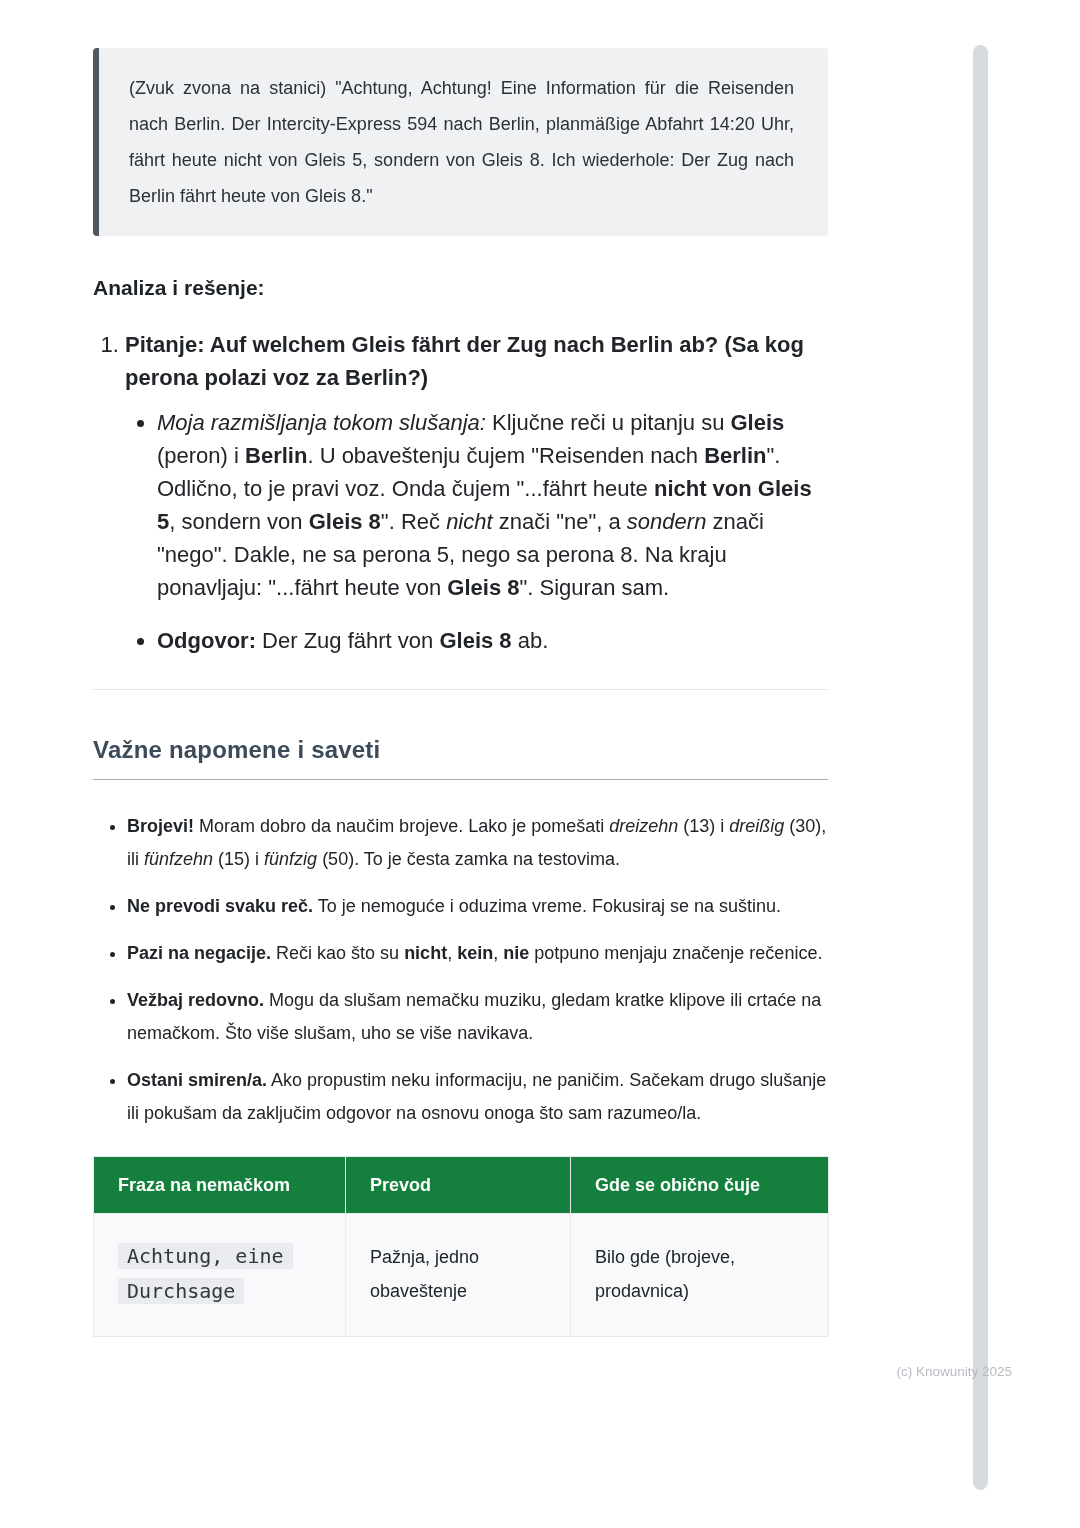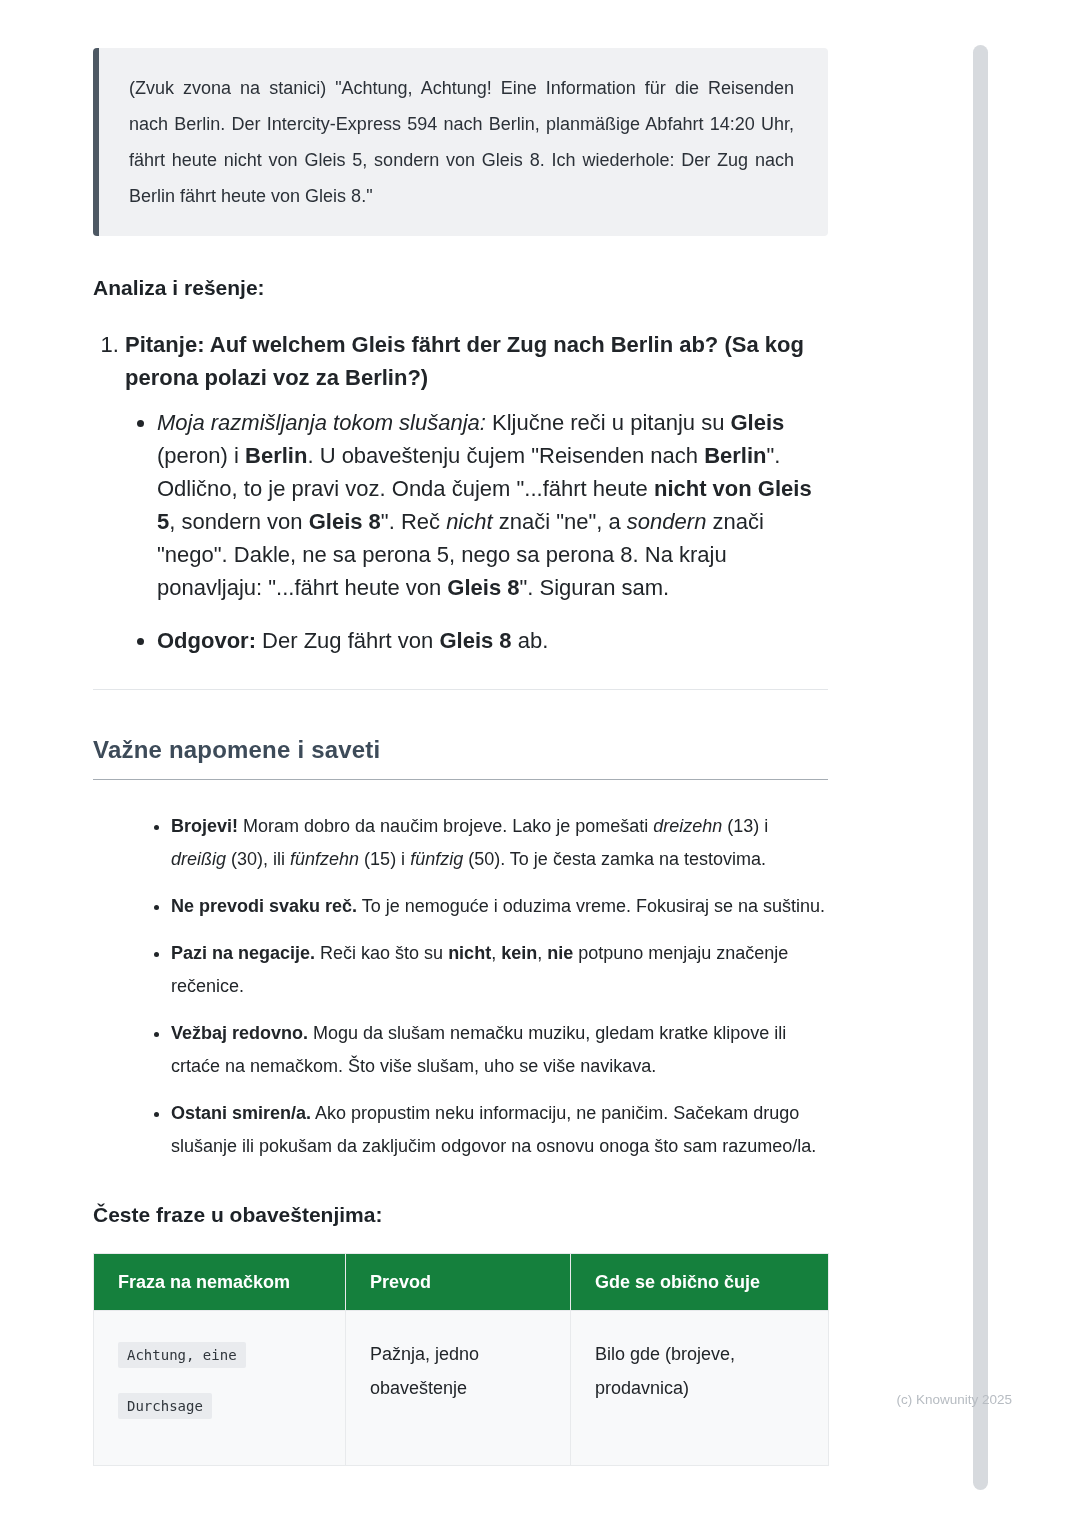--- a/index.html
+++ b/index.html
@@ -31,43 +31,43 @@
   span.i { font-style:italic; }
 
   hr.divider { border:none; border-top:1px solid #e3e6e9; margin-top:32px; }
 
   h1.section-title {
     margin-top:46px; font-size:24px; font-weight:bold; color:#3d4b59;
     padding-bottom:15px; border-bottom:1px solid #a6adb4; letter-spacing:0.2px;
   }
 
   ul.tips { list-style:disc; padding-left:34px; margin-top:30px; font-size:18px; }
-  ul.tips li { line-height:33px; margin-bottom:14px;margin-left:44px; }
+  ul.tips li { line-height:33px; margin-bottom:14px; }
 
   table.phrases { margin-top:26px; border-collapse:collapse; width:100%; font-size:18px; table-layout:fixed; }
   table.phrases th {
     background:#15803d; color:#ffffff; text-align:left; font-weight:bold;
     padding:15px 24px; border:1px solid #e8eaec; line-height:26px;margin-top:20px;
   }
   table.phrases td {
     background:#f8f9fa; padding:26px 24px; vertical-align:top;
     border:1px solid #e8eaec; line-height:34px;
   }
   code.chip {
     display:inline-block; font-family:"DejaVu Sans Mono", monospace;
-    font-size:14px; background:#e9ebee; border-radius:2px;
-    padding:4px 9px; color:#30363c; margin-bottom:20px; line-height:18px;
+    font-size:20px; background:#e9ebee; border-radius:2px;
+    padding:4px 9px; color:#30363c; margin-bottom:6px; line-height:18px;
   }
 
   .scrollbar {
     position:absolute; right:92px; top:45px; width:15px; height:1445px;
     background:#d7dade; border-radius:8px;
   }
   .watermark {
-    position:absolute; right:68px; top:1392px; font-size:13.5px; color:#b7bcc2;
+    position:absolute; right:68px; top:1364px; font-size:13.5px; color:#b7bcc2;
     z-index:5;
   }
 </style>
 </head>
 <body>
 
 <div class="content">
 
   <blockquote class="quote">
     <p>(Zvuk zvona na stanici) "Achtung, Achtung! Eine Information für die Reisenden nach Berlin. Der Intercity-Express 594 nach Berlin, planmäßige Abfahrt 14:20 Uhr, fährt heute nicht von Gleis 5, sondern von Gleis 8. Ich wiederhole: Der Zug nach Berlin fährt heute von Gleis 8."</p>
@@ -90,21 +90,20 @@
   <h1 class="section-title">Važne napomene i saveti</h1>
 
   <ul class="tips">
     <li><span class="b">Brojevi!</span><span> Moram dobro da naučim brojeve. Lako je pomešati </span><span class="i">dreizehn</span><span> (13) i </span><span class="i">dreißig</span><span> (30), ili </span><span class="i">fünfzehn</span><span> (15) i </span><span class="i">fünfzig</span><span> (50). To je česta zamka na testovima.</span></li>
     <li><span class="b">Ne prevodi svaku reč.</span><span> To je nemoguće i oduzima vreme. Fokusiraj se na suštinu.</span></li>
     <li><span class="b">Pazi na negacije.</span><span> Reči kao što su </span><span class="b">nicht</span><span>, </span><span class="b">kein</span><span>, </span><span class="b">nie</span><span> potpuno menjaju značenje rečenice.</span></li>
     <li><span class="b">Vežbaj redovno.</span><span> Mogu da slušam nemačku muziku, gledam kratke klipove ili crtaće na nemačkom. Što više slušam, uho se više navikava.</span></li>
     <li><span class="b">Ostani smiren/a.</span><span> Ako propustim neku informaciju, ne paničim. Sačekam drugo slušanje ili pokušam da zaključim odgovor na osnovu onoga što sam razumeo/la.</span></li>
   </ul>
 
-  <p class="bold-heading">Česte fraze u obaveštenjima:</p>
 
   <table class="phrases">
     <colgroup>
       <col style="width:252px">
       <col style="width:225px">
       <col style="width:258px">
     </colgroup>
     <thead>
       <tr>
         <th>Fraza na nemačkom</th>

